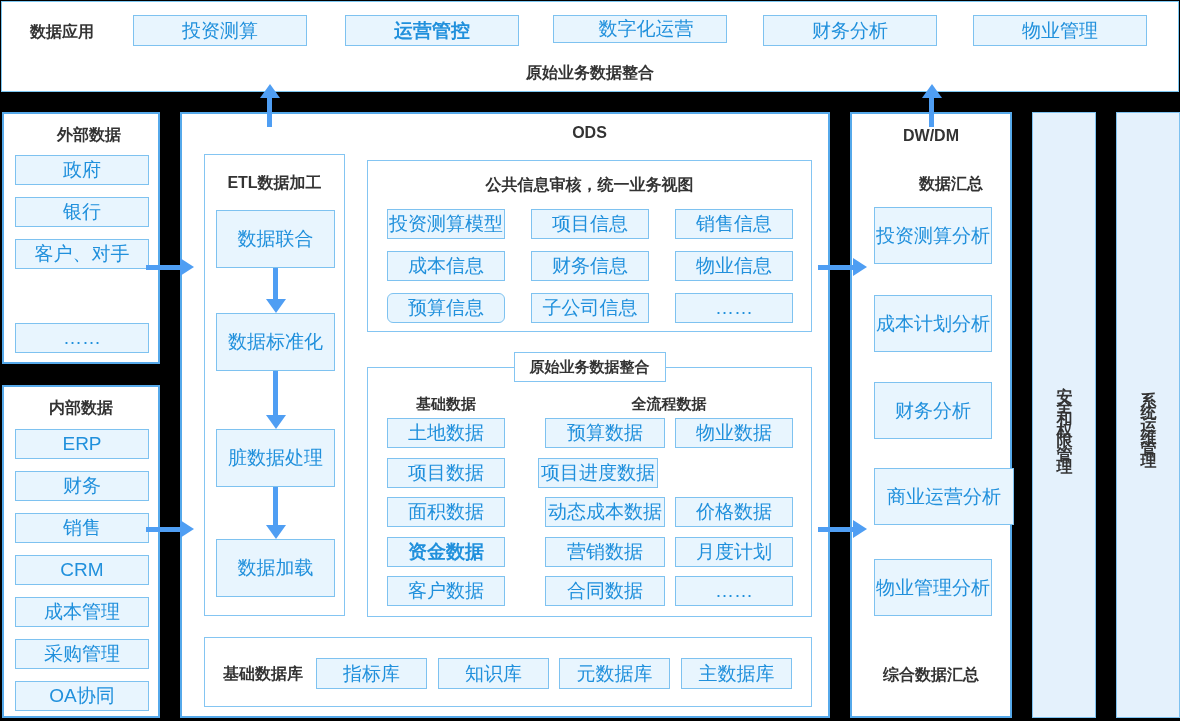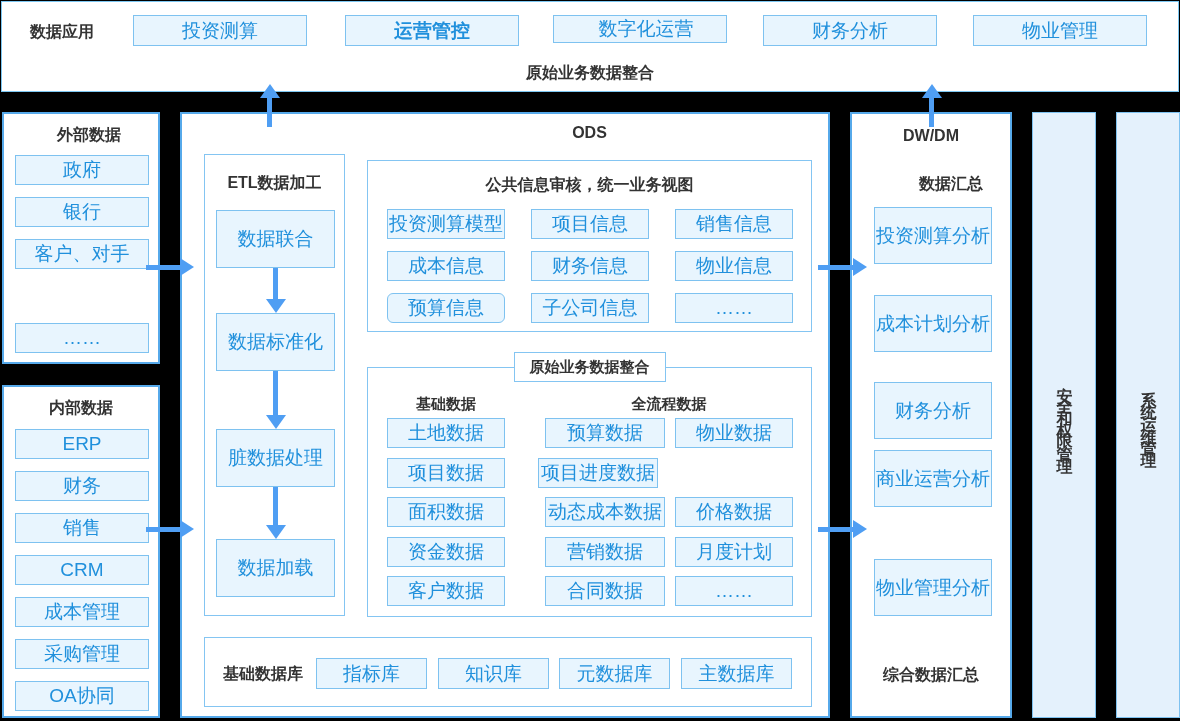--- a/index.html
+++ b/index.html
@@ -111,21 +111,21 @@
     </div>
 
     <div class="subpanel" style="left:185px;top:253px;width:445px;height:250px;">
       <div class="legend">原始业务数据整合</div>
       <div class="ttl" style="left:19px;top:27px;width:118px;font-size:15px;">基础数据</div>
       <div class="ttl" style="left:177px;top:27px;width:248px;font-size:15px;">全流程数据</div>
 
       <div class="chip" style="left:19px;top:50px;width:118px;">土地数据</div>
       <div class="chip" style="left:19px;top:90px;width:118px;">项目数据</div>
       <div class="chip" style="left:19px;top:129px;width:118px;">面积数据</div>
-      <div class="chip" style="left:19px;top:169px;width:118px;">资金数据</div>
+      <div class="chip" style="left:19px;top:169px;width:118px;font-weight:bold;">资金数据</div>
       <div class="chip" style="left:19px;top:208px;width:118px;">客户数据</div>
 
       <div class="chip" style="left:177px;top:50px;width:120px;">预算数据</div>
       <div class="chip" style="left:170px;top:90px;width:120px;">项目进度数据</div>
       <div class="chip" style="left:177px;top:129px;width:120px;">动态成本数据</div>
       <div class="chip" style="left:177px;top:169px;width:120px;">营销数据</div>
       <div class="chip" style="left:177px;top:208px;width:120px;">合同数据</div>
 
       <div class="chip" style="left:307px;top:50px;width:118px;text-align:center;">物业数据</div>
       <div class="chip" style="left:307px;top:129px;width:118px;">价格数据</div>
@@ -141,21 +141,21 @@
       <div class="chip" style="left:476px;top:20px;width:111px;height:31px;">主数据库</div>
     </div>
   </section>
 
   <section class="panel" style="left:850px;top:112px;width:162px;height:606px;">
     <div class="ttl" style="left:0;right:0;top:13px;">DW/DM</div>
     <div class="ttl" style="left:0;right:0;top:60px;padding-left:40px;">数据汇总</div>
     <div class="chip" style="left:22px;top:93px;width:118px;height:57px;">投资测算分析</div>
     <div class="chip" style="left:22px;top:181px;width:118px;height:57px;">成本计划分析</div>
     <div class="chip" style="left:22px;top:268px;width:118px;height:57px;">财务分析</div>
-    <div class="chip" style="left:22px;top:336px;width:118px;height:57px;">商业运营分析</div>
+    <div class="chip" style="left:22px;top:354px;width:140px;height:57px;">商业运营分析</div>
     <div class="chip" style="left:22px;top:445px;width:118px;height:57px;">物业管理分析</div>
     <div class="ttl" style="left:0;right:0;top:551px;">综合数据汇总</div>
   </section>
 
   <div class="vbar" style="left:1032px;top:112px;width:64px;height:606px;">安全和权限管理</div>
   <div class="vbar" style="left:1116px;top:112px;width:64px;height:606px;">系统运维管理</div>
 
   <div class="v-arrow up" style="left:260px;top:84px;height:43px;">
       <i class="shaft"></i>
       <i class="head"></i>

